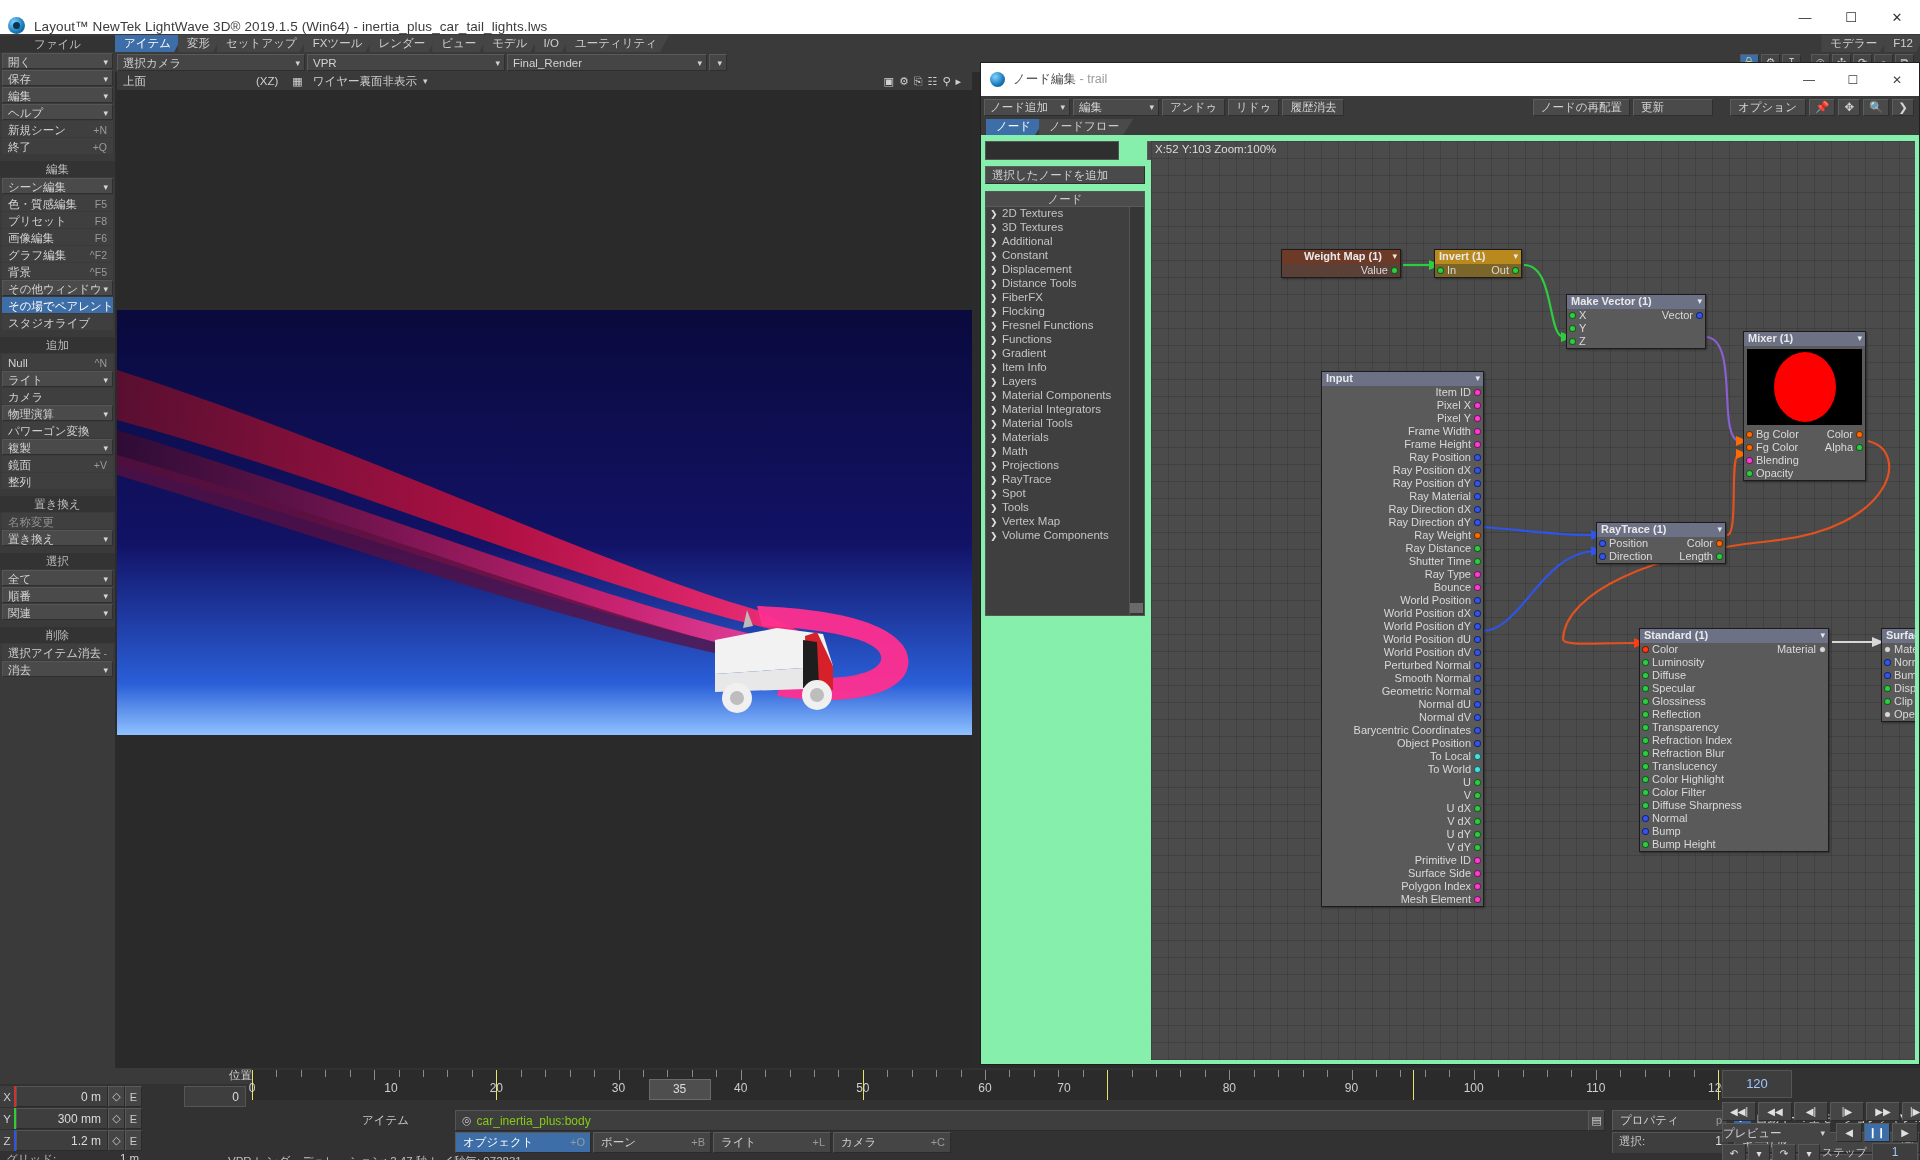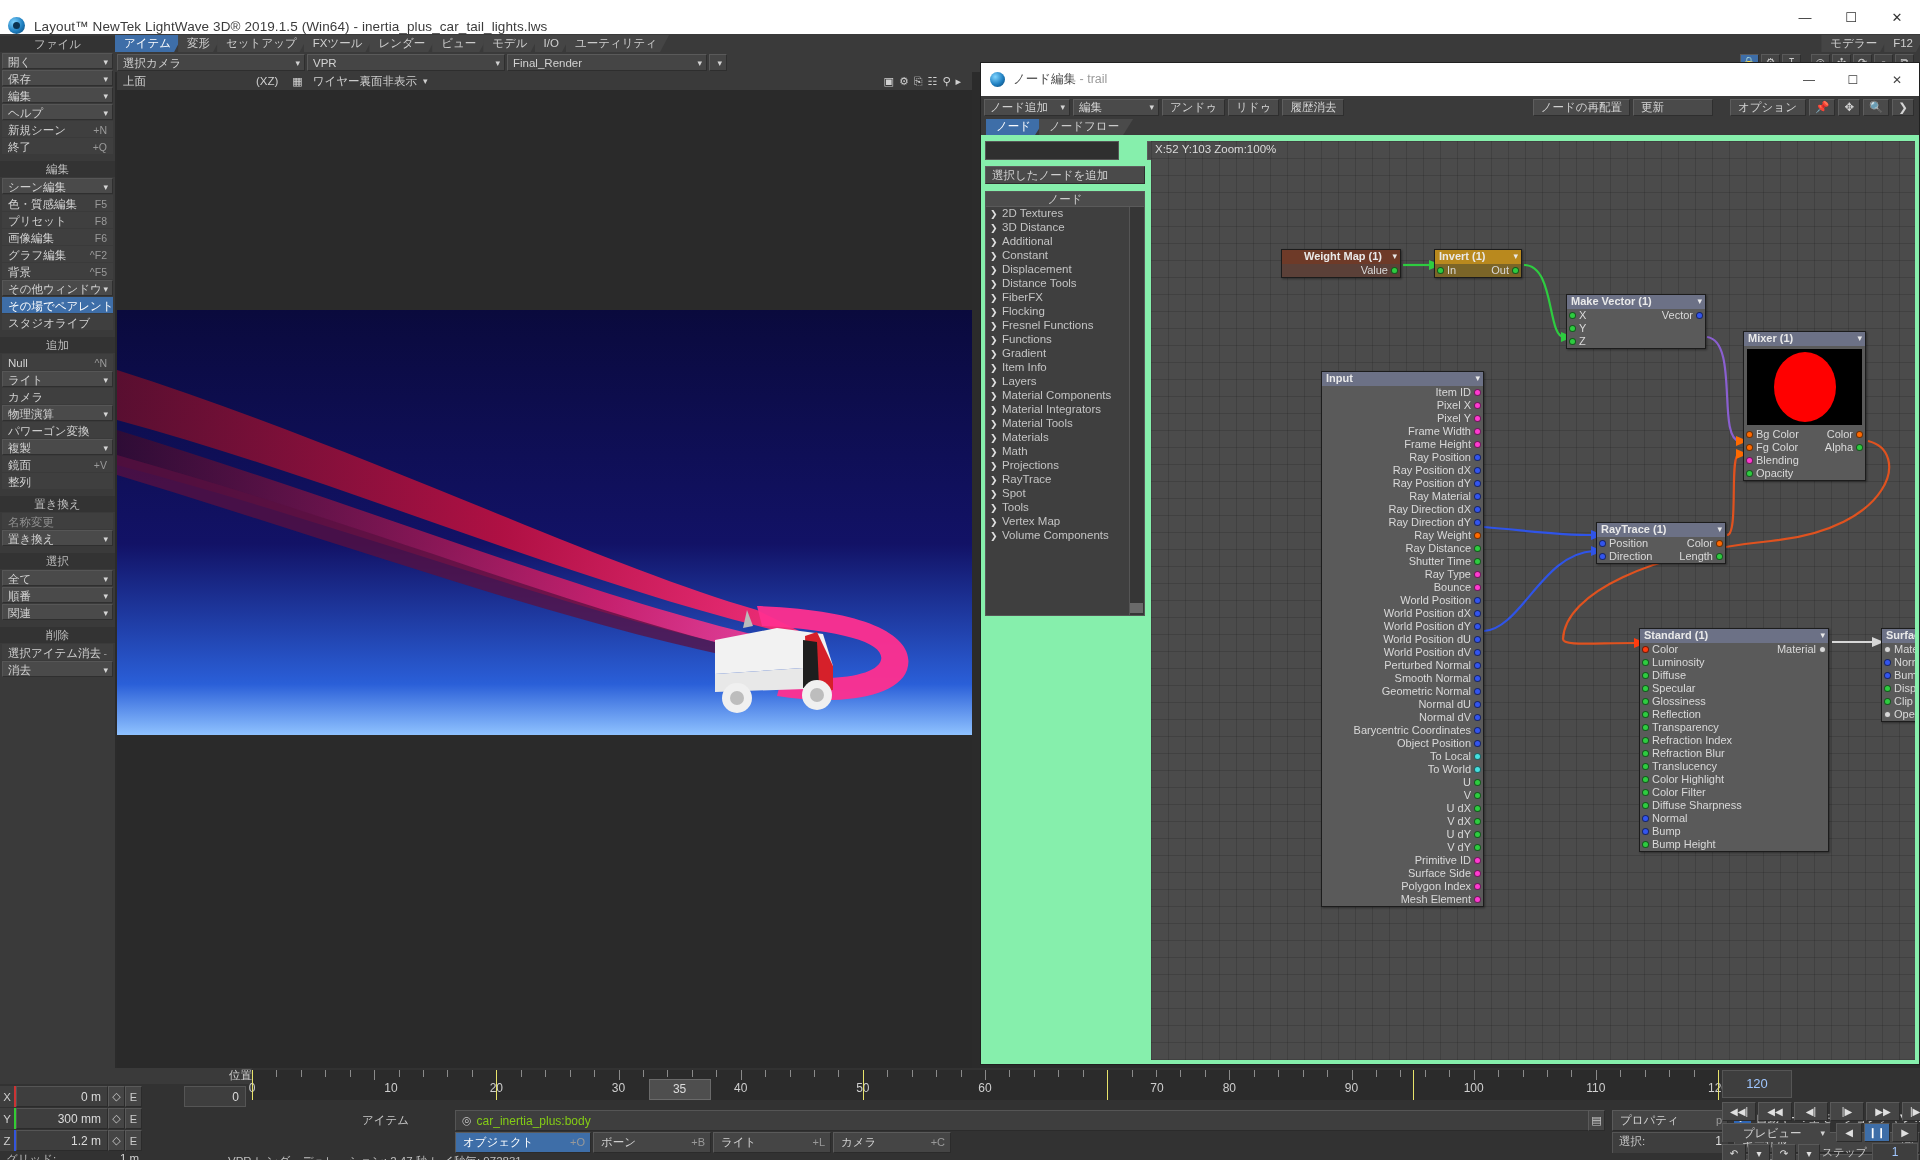--- a/index.html
+++ b/index.html
@@ -358,21 +358,21 @@
 
   <div id="ne-body">
     <div id="ne-left">
       <div id="ne-search"></div>
       <div id="ne-search-chev">▾</div>
       <div id="ne-add">選択したノードを追加</div>
       <div id="ne-tree">
         <div id="ne-tree-hdr">ノード</div>
         <div id="ne-tree-list">
             <div class="tree-item"><span class="arr">❯</span><span>2D Textures</span></div>
-            <div class="tree-item"><span class="arr">❯</span><span>3D Distance</span></div>
+            <div class="tree-item"><span class="arr">❯</span><span>3D Textures</span></div>
             <div class="tree-item"><span class="arr">❯</span><span>Additional</span></div>
             <div class="tree-item"><span class="arr">❯</span><span>Constant</span></div>
             <div class="tree-item"><span class="arr">❯</span><span>Displacement</span></div>
             <div class="tree-item"><span class="arr">❯</span><span>Distance Tools</span></div>
             <div class="tree-item"><span class="arr">❯</span><span>FiberFX</span></div>
             <div class="tree-item"><span class="arr">❯</span><span>Flocking</span></div>
             <div class="tree-item"><span class="arr">❯</span><span>Fresnel Functions</span></div>
             <div class="tree-item"><span class="arr">❯</span><span>Functions</span></div>
             <div class="tree-item"><span class="arr">❯</span><span>Gradient</span></div>
             <div class="tree-item"><span class="arr">❯</span><span>Item Info</span></div>
@@ -651,21 +651,21 @@
       <div class="tick" style="left: 1417.13px;"></div>
       <div class="tick" style="left: 1441.57px;"></div>
       <div class="tick maj" style="left: 1466px;"></div>
       <div class="tlabel" style="left: 0px;">0</div>
       <div class="tlabel" style="left: 139px;">10</div>
       <div class="tlabel" style="left: 244.333px;">20</div>
       <div class="tlabel" style="left: 366.5px;">30</div>
       <div class="tlabel" style="left: 488.667px;">40</div>
       <div class="tlabel" style="left: 610.833px;">50</div>
       <div class="tlabel" style="left: 733px;">60</div>
-      <div class="tlabel" style="left: 905px; text-align: center;">70</div>
+      <div class="tlabel" style="left: 812px; text-align: center;">70</div>
       <div class="tlabel" style="left: 977.333px;">80</div>
       <div class="tlabel" style="left: 1099.5px;">90</div>
       <div class="tlabel" style="left: 1221.67px;">100</div>
       <div class="tlabel" style="left: 1343.83px;">110</div>
       <div class="tlabel" style="left: 1466px;">120</div>
       <div class="keyline" style="left: 0px;"></div>
       <div class="keyline" style="left: 244.333px;"></div>
       <div class="keyline" style="left: 610.833px;"></div>
       <div class="keyline" style="left: 855.167px;"></div>
       <div class="keyline" style="left: 1160.58px;"></div>
@@ -726,21 +726,21 @@
   <div id="transport-row">
       <div class="transport" style="position: absolute; left: 1722px; top: 34px;">◀◀|</div>
       <div class="transport" style="position: absolute; left: 1758px; top: 34px;">◀◀</div>
       <div class="transport" style="position: absolute; left: 1794px; top: 34px;">◀|</div>
       <div class="transport" style="position: absolute; left: 1830px; top: 34px;">|▶</div>
       <div class="transport" style="position: absolute; left: 1866px; top: 34px;">▶▶</div>
       <div class="transport" style="position: absolute; left: 1902px; top: 34px;">|▶▶</div>
     </div>
   <div style="position:absolute;left:1722px;top:55px;width:108px;height:19px;background:#454545;
        border-top:1px solid #5a5a5a;border-left:1px solid #5a5a5a;color:#d2d2d2;font-size:11.5px;
-       line-height:18px;padding-left:20px">
+       line-height:18px;padding-left:0">
     <span>プレビュー</span>
     <span style="position:absolute;right:5px;top:0;font-size:9px">▾</span>
   </div>
   <div class="transport" style="position:absolute;left:1836px;top:55px;width:26px">◀</div>
   <div class="transport on" style="position:absolute;left:1864px;top:55px;width:26px">❙❙</div>
   <div class="transport" style="position:absolute;left:1892px;top:55px;width:26px">▶</div>
 
   <div class="transport" style="position:absolute;left:1722px;top:76px;width:24px">↶</div>
   <div class="transport" style="position:absolute;left:1748px;top:76px;width:22px">▾</div>
   <div class="transport" style="position:absolute;left:1772px;top:76px;width:24px">↷</div>

